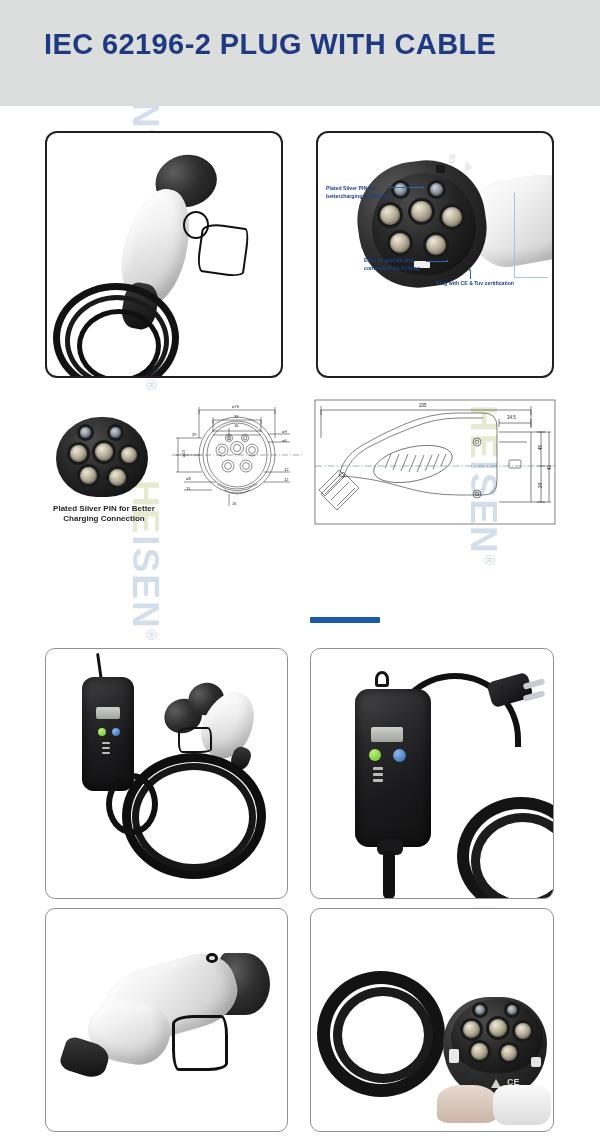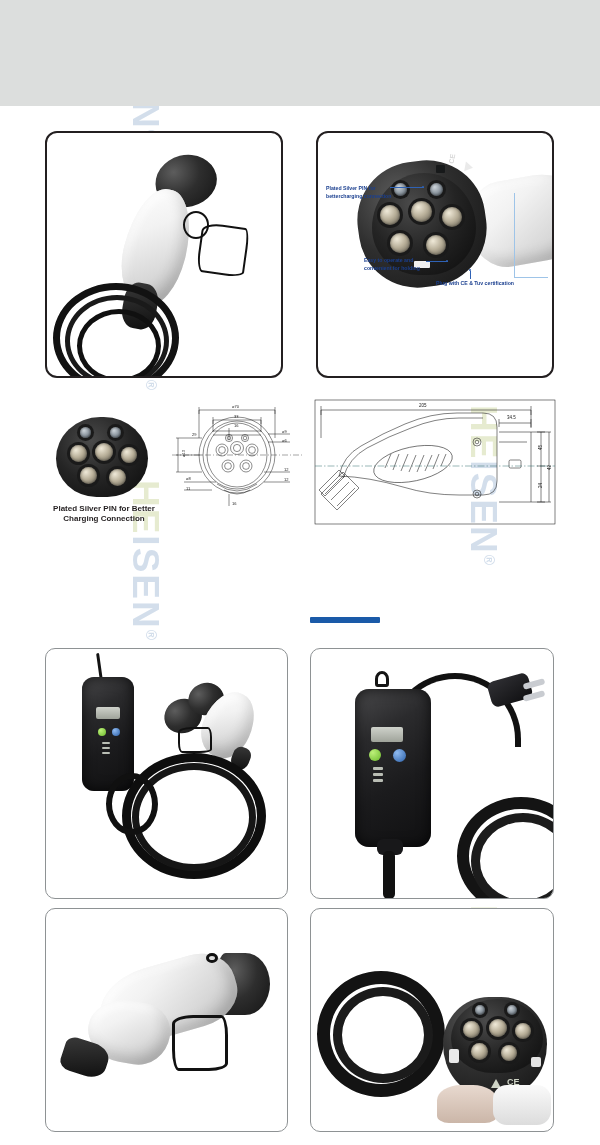--- a/index.html
+++ b/index.html
@@ -167,20 +167,21 @@
     <div class="wm" style="left:64px; top:1030px;"><span class="g">HE</span>ISEN<span class="r">®</span></div>
 
     <div class="wm" style="left:402px; top:-35px;">ISEN<span class="r">®</span></div>
     <div class="wm" style="left:402px; top:215px;"><span class="g">HE</span>ISEN<span class="r">®</span></div>
     <div class="wm" style="left:402px; top:465px;"><span class="g">HE</span>ISEN<span class="r">®</span></div>
     <div class="wm" style="left:402px; top:715px;"><span class="g">HE</span>ISEN<span class="r">®</span></div>
     <div class="wm" style="left:402px; top:965px;"><span class="g">HE</span>ISEN<span class="r">®</span></div>
   </div>
 
   <div class="header">
+    <div class="title">IEC 62196-2 PLUG WITH CABLE</div>
   </div>
 
   <div class="panel" style="left:45px; top:131px; width:238px; height:247px;">
     <div class="scene">
 
       <div class="cap-black" style="left:108px; top:22px; width:62px; height:52px; transform:rotate(-14deg);"></div>
 
       <div class="plug-white" style="left:78px; top:55px; width:62px; height:118px; transform:rotate(14deg);"></div>
 
       <div class="grip-black" style="left:76px; top:150px; width:34px; height:46px; transform:rotate(10deg);"></div>

